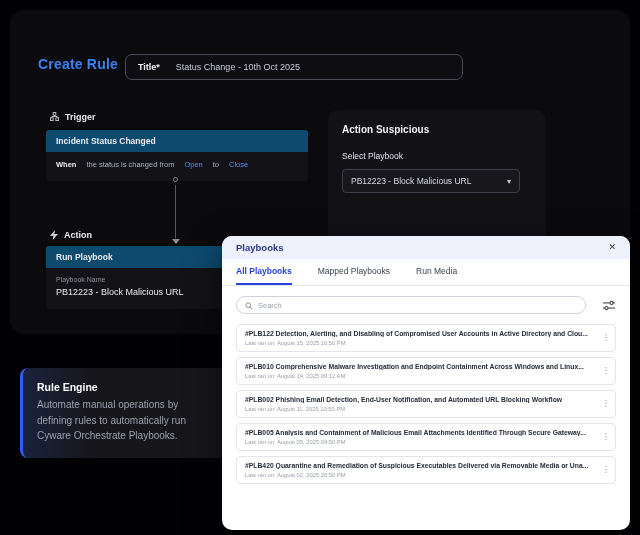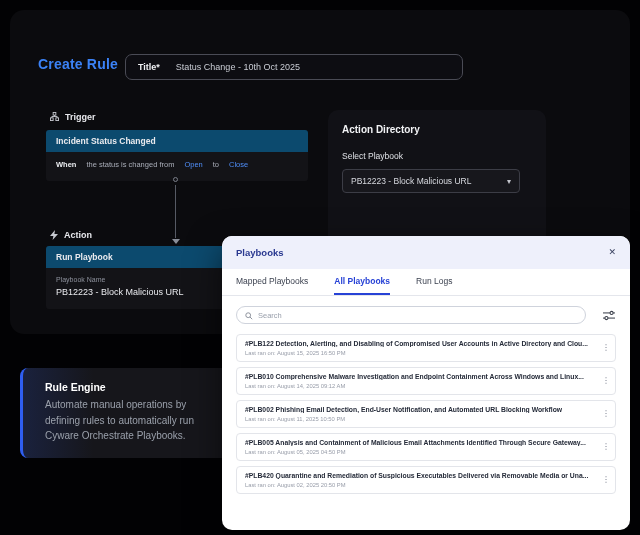--- a/index.html
+++ b/index.html
@@ -80,21 +80,21 @@
   .ap-select .sel-value { font-size:8.5px; color:#d6d8de; }
   .ap-select .chev { font-size:8px; color:#c3c5cc; }
 
   
   .modal {
     position:absolute; left:222px; top:236px; width:408px; height:294px;
     background:#ffffff; border-radius:10px;
     box-shadow:0 12px 34px rgba(0,0,0,.55); overflow:hidden;
   }
   .modal-header {
-    height:33px; background:#eef0fb; display:flex; align-items:center;
+    height:23px; background:#eef0fb; display:flex; align-items:center;
     justify-content:space-between; padding:2px 14px;
   }
   .modal-title { font-size:9.5px; font-weight:600; color:#2a3990; }
   .modal-close { font-size:9px; color:#3a4260; cursor:pointer; line-height:1; }
 
   .tabs {
     height:27px; border-bottom:1px solid #e4e6ec; display:flex;
     align-items:stretch; padding:0 14px; gap:26px;
   }
   .tab {
@@ -128,21 +128,21 @@
   .pb-kebab {
     position:absolute; right:5px; top:50%; transform:translateY(-50%);
     font-size:8px; color:#6b7080; cursor:pointer; line-height:1;
   }
 
   
   .rule-engine {
     position:absolute; left:20px; top:368px; width:212px; height:90px;
     border-radius:8px; border-left:3px solid #2f5ef0;
     background:linear-gradient(90deg, rgba(47,94,240,.16), rgba(22,22,27,0) 34%), #16161b;
-    padding:13px 22px;
+    padding:13px 14px;
   }
   .re-title { font-size:10.5px; font-weight:bold; color:#ffffff; }
   .re-desc { font-size:10px; color:#9aa0ab; line-height:1.55; margin-top:4px; width:168px; }
 </style>
 </head>
 <body>
 
 <div class="screen">
 
   <div class="main-panel">
@@ -196,21 +196,21 @@
 
     <div class="flow-card fc-action">
       <div class="fc-header">Run Playbook</div>
       <div class="fc-body">
         <div class="pb-name-label">Playbook Name</div>
         <div class="pb-name-value">PB12223 - Block Malicious URL</div>
       </div>
     </div>
 
     <div class="action-props">
-      <div class="ap-title">Action Directory</div>
+      <div class="ap-title">Action Suspicious</div>
       <div class="ap-select-label">Select Playbook</div>
       <div class="ap-select">
         <span class="sel-value">PB12223 - Block Malicious URL</span>
         <span class="chev">▾</span>
       </div>
     </div>
 
   </div>
 
   <div class="rule-engine">
@@ -219,23 +219,23 @@
   </div>
 
   <div class="modal">
 
     <div class="modal-header">
       <span class="modal-title">Playbooks</span>
       <span class="modal-close">✕</span>
     </div>
 
     <div class="tabs">
+      <div class="tab active">All Playbooks</div>
       <div class="tab">Mapped Playbooks</div>
-      <div class="tab active">All Playbooks</div>
-      <div class="tab">Run Logs</div>
+      <div class="tab">Run Media</div>
     </div>
 
     <div class="search-row">
       <div class="search-box">
         <span>
           <svg width="8" height="8" viewBox="0 0 10 10">
             <circle cx="4" cy="4" r="3" fill="none" stroke="#8a8f9a" stroke-width="1.2"></circle>
             <line x1="6.3" y1="6.3" x2="9" y2="9" stroke="#8a8f9a" stroke-width="1.2"></line>
           </svg>
         </span>

